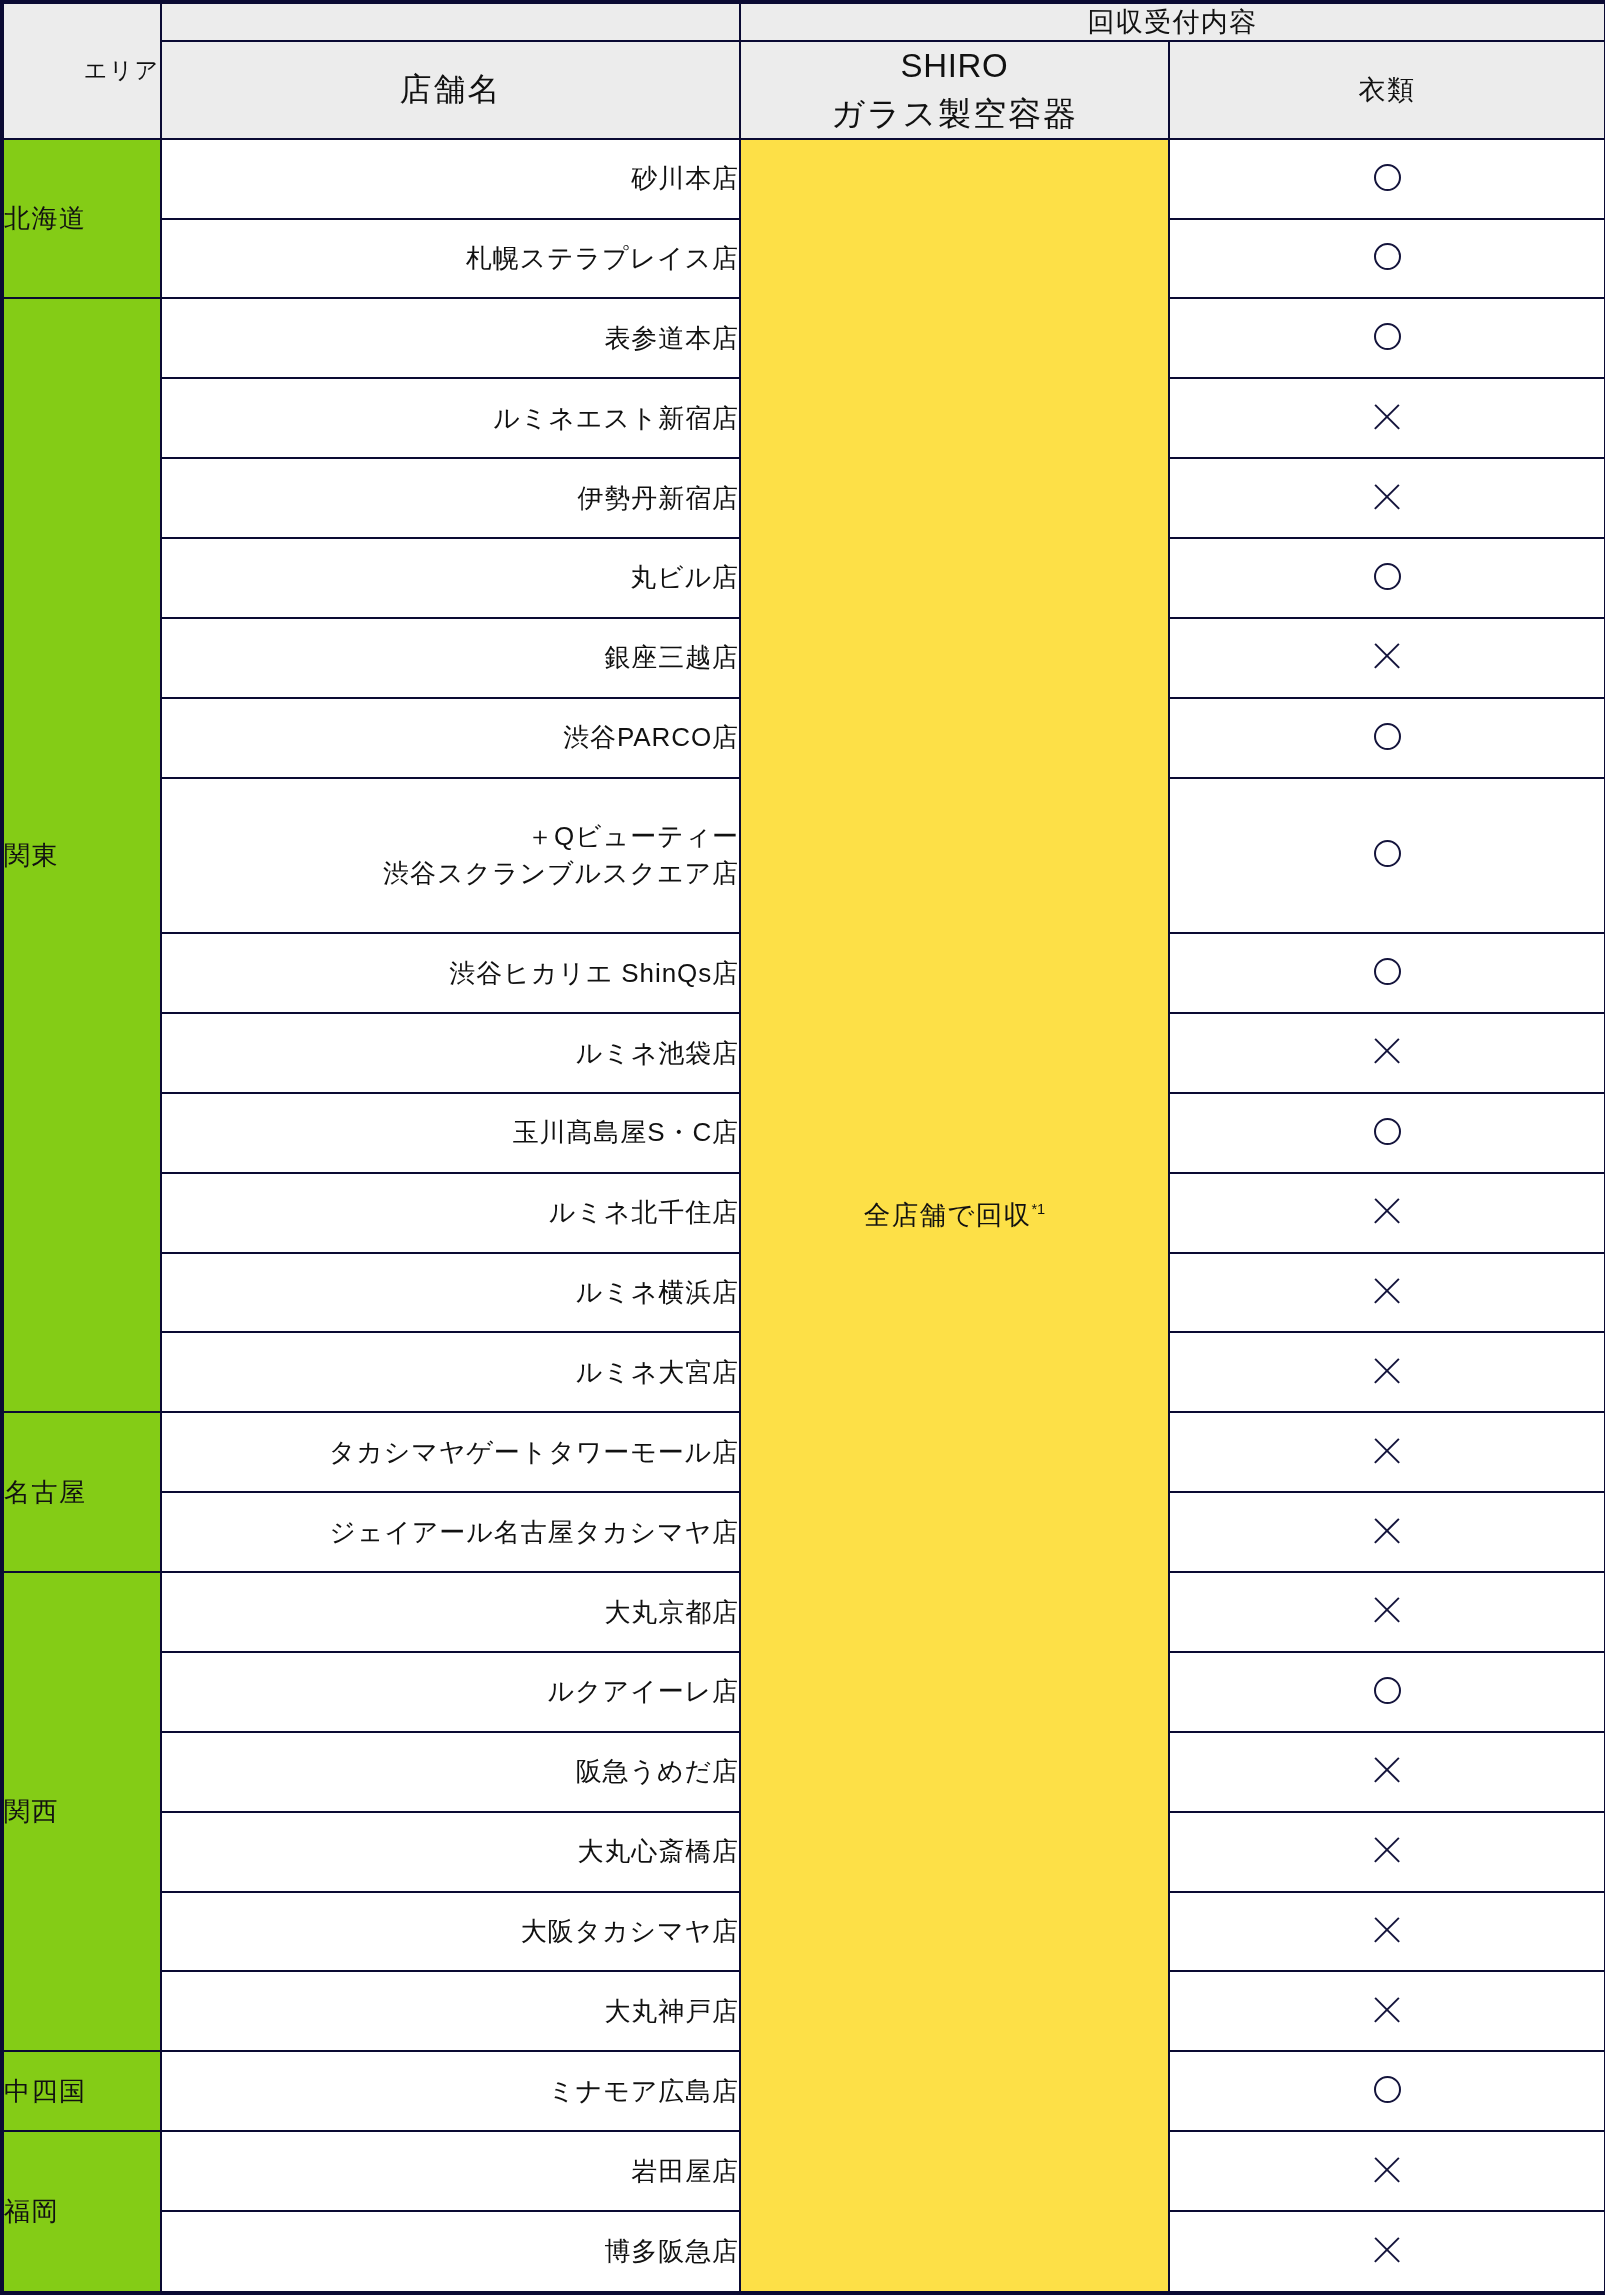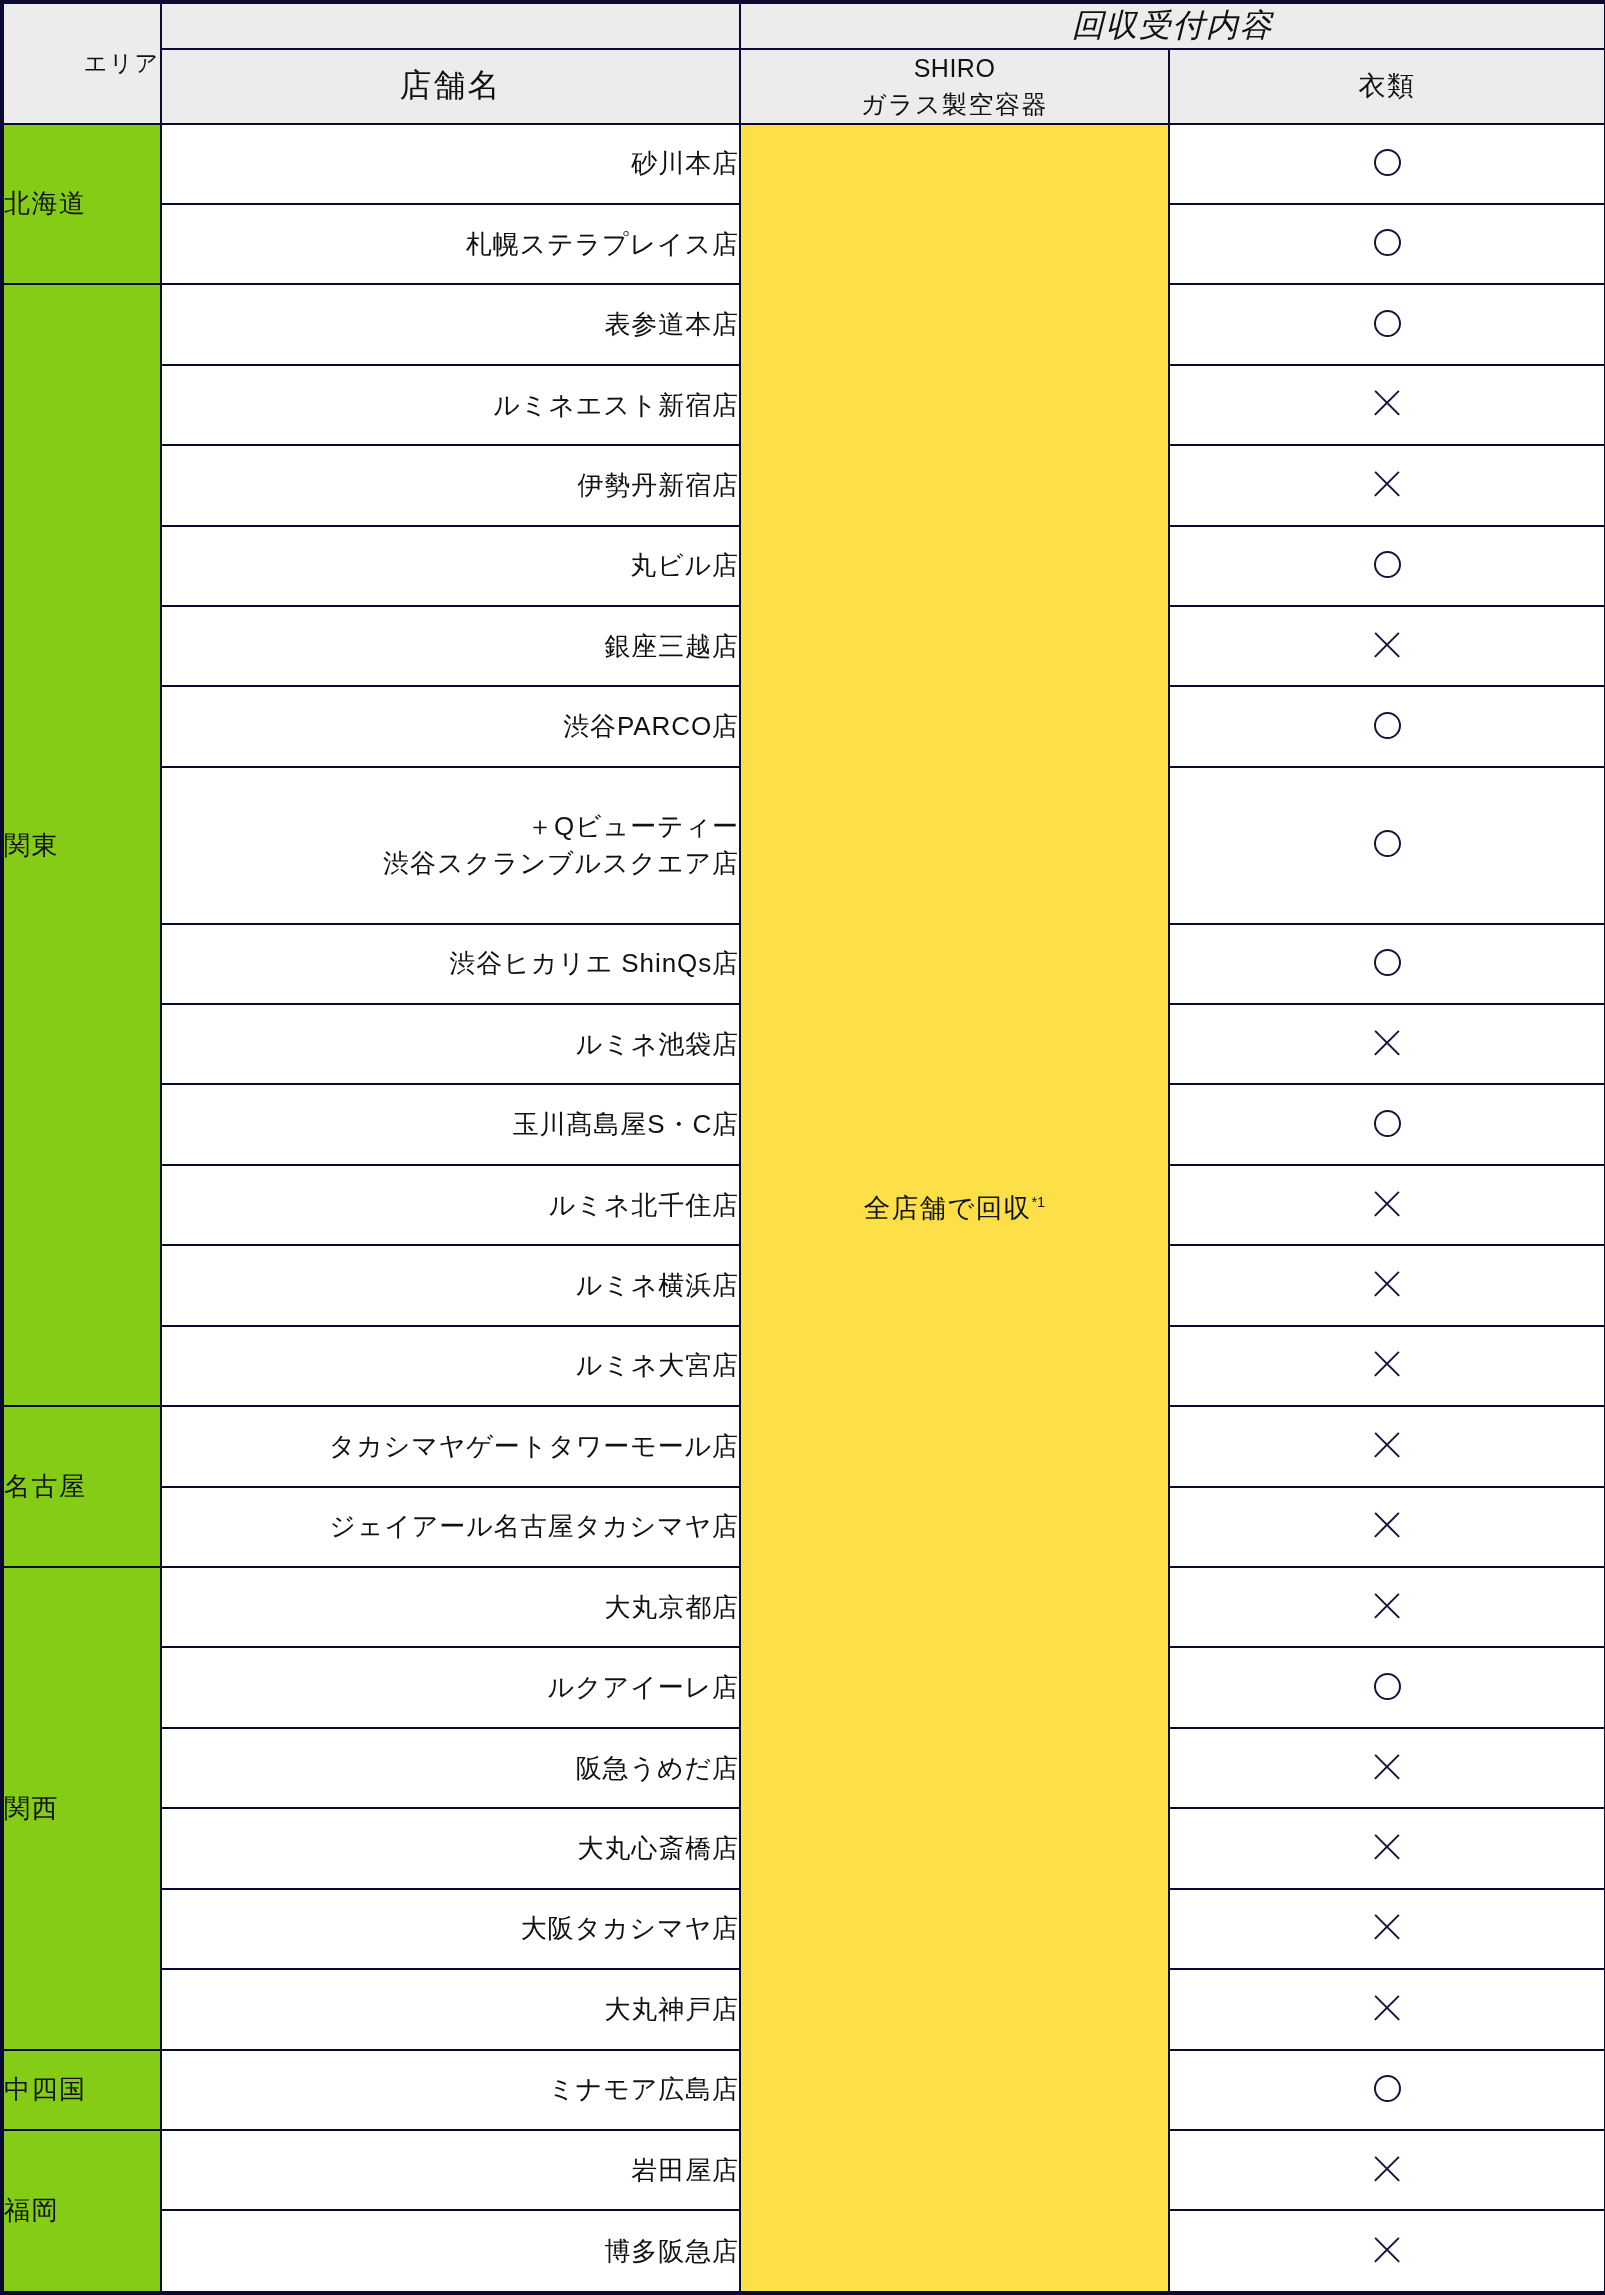--- a/index.html
+++ b/index.html
@@ -56,30 +56,29 @@
     background: #ececec;
     text-align: center;
   }
   .th-area {
     font-size: 23px;
     letter-spacing: 0.08em;
     text-align: right;
   }
   .th-blank { background: #ececec; }
   .th-group {
-    font-size: 32px;
+    font-size: 27px;
     letter-spacing: 0.05em;
-    font-style: italic;
   }
   .th-store {
     font-size: 32px;
     letter-spacing: 0.06em;
   }
   .th-shiro {
-    font-size: 25px;
+    font-size: 33px;
     line-height: 1.45;
     letter-spacing: 0.02em;
   }
   .th-shiro .ln2 { letter-spacing: 0.06em; margin-top: 25px; }
   .th-cloth {
     font-size: 27px;
     letter-spacing: 0.06em;
   }
 
   

